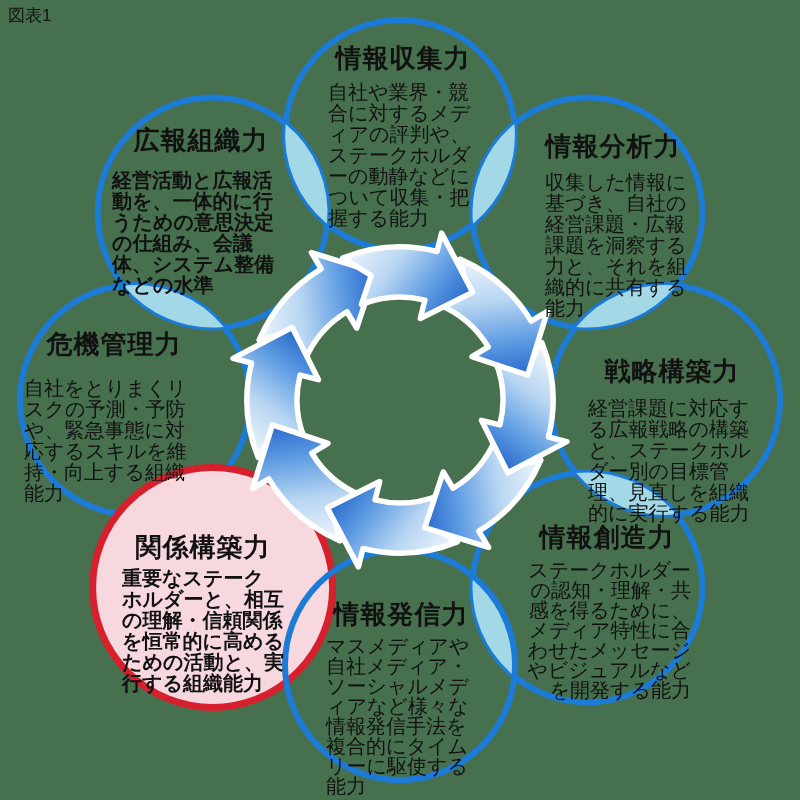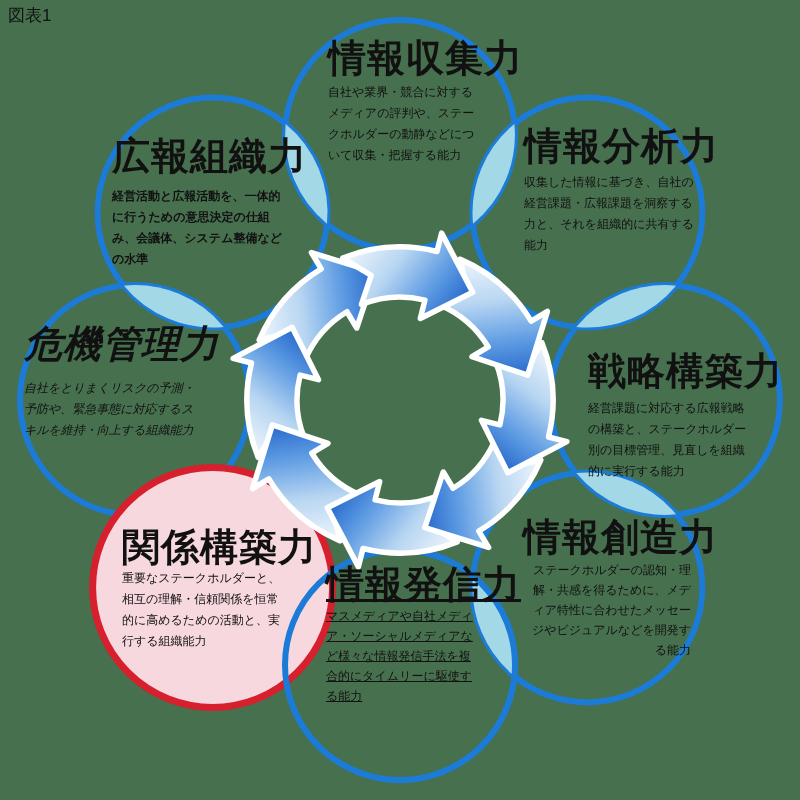--- a/index.html
+++ b/index.html
@@ -17,31 +17,31 @@
   .red-ring{fill:var(--pink,#F7D8DE);stroke:var(--red,#D6202E);stroke-width:7;}
   .cyc{fill:url(#ag);stroke:var(--white,#fff);stroke-width:5.5;stroke-linejoin:round;}
   .s0{stop-color:var(--arrow_light,#F2F8FD);}
   .s1{stop-color:var(--arrow_mid1,#B8D6F2);}
   .s2{stop-color:var(--arrow_mid2,#5D9BE2);}
   .s3{stop-color:var(--arrow_dark,#2E6FCE);}
 
   .figure-label{position:absolute;left:8px;top:6px;font-size:17px;line-height:20px;}
 
   .cap{position:absolute;}
-  .ttl{font-size:38px;font-weight:bold;line-height:33px;text-align:center;white-space:nowrap;letter-spacing:1px;}
-  .dsc{font-size:12px;line-height:21px;word-break:break-all;text-align:left;}
+  .ttl{font-size:26px;font-weight:bold;line-height:33px;text-align:center;white-space:nowrap;letter-spacing:1px;}
+  .dsc{font-size:20px;line-height:21px;word-break:break-all;text-align:left;}
 
   .p1{left:328px;top:42px;width:150px;}   .p1 .dsc{margin-top:7px;}
-  .p2{left:524px;top:130px;width:178px;}  .p2 .dsc{margin-top:9px;}
+  .p2{left:524px;top:130px;width:178px;}  .p2 .dsc{margin-top:9px;margin-left:21px;}
   .p3{left:588px;top:327px;width:168px;margin-top:28px;}  .p3 .dsc{margin-top:10px;}
   .p4{left:523px;top:521px;width:168px;}  .p4 .dsc{margin-top:6px;line-height:20px;text-align:right;}
-  .p5{left:326px;top:568px;width:150px;text-decoration:underline;}  .p5 .dsc{margin-top:5px;line-height:20px;}
-  .p6{left:122px;top:531px;width:162px;}  .p6 .dsc{margin-top:4px;}
-  .p7{left:24px;top:328px;width:180px;font-style:italic;}   .p7 .dsc{margin-top:17px;}
-  .p8{left:112px;top:140px;width:178px;}  .p8 .dsc{margin-top:13px;font-weight:bold;}
+  .p5{left:326px;top:598px;width:150px;}  .p5 .dsc{margin-top:5px;line-height:20px;}
+  .p6{left:122px;top:531px;width:162px;}  .p6 .dsc{margin-top:4px;font-weight:bold;}
+  .p7{left:24px;top:328px;width:180px;}   .p7 .dsc{margin-top:17px;}
+  .p8{left:112px;top:124px;width:178px;}  .p8 .dsc{margin-top:13px;font-weight:bold;}
 </style>
 </head>
 <body>
 
 <div id="stage">
 
   <svg id="diagram-svg" width="800" height="800" viewBox="0 0 800 800">
     <defs>
       <linearGradient id="ag" gradientUnits="userSpaceOnUse" x1="-45" y1="-163" x2="52" y2="-88">
         <stop offset="0" class="s0"></stop>

